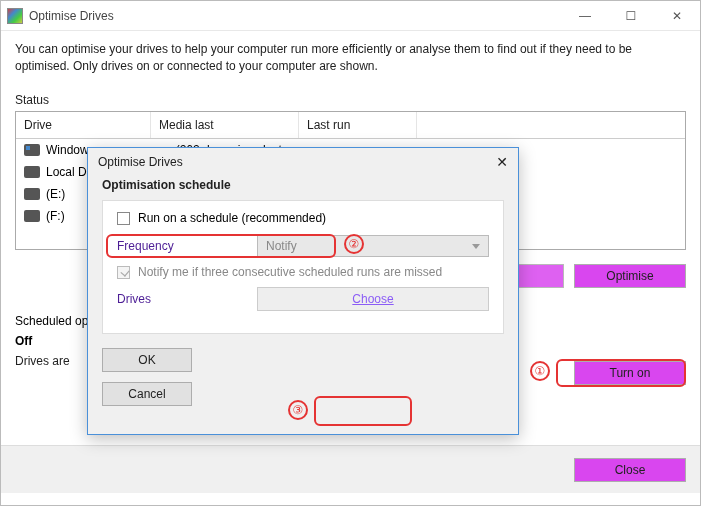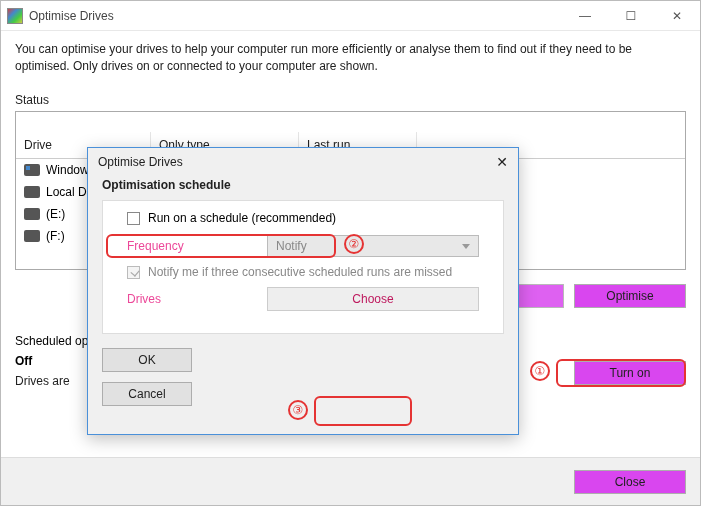--- a/index.html
+++ b/index.html
@@ -8,52 +8,52 @@
   .titlebar { display: flex; align-items: center; height: 30px; background: #fff; border-bottom: 1px solid #e8e8e8; }
   .titlebar .appicon { width: 16px; height: 16px; margin: 0 6px; background: linear-gradient(135deg,#c44,#48c,#4c4,#cc4); border:1px solid #888; }
   .titlebar .title { flex: 0 0 auto; color: #444; }
   .titlebar .spacer { flex: 1; }
   .sysbtn { width: 46px; height: 30px; display:flex; align-items:center; justify-content:center; color:#555; }
   .content { padding: 10px 14px; }
   .intro { color:#222; line-height:1.4; margin-bottom:18px; }
   .section-label { color:#222; margin-bottom:4px; }
   .status-box { border:1px solid #aaa; background:#fff; }
   .cols { display:flex; border-bottom:1px solid #ccc; background:#fff; }
-  .col { padding:6px 8px; border-right:1px solid #e5e5e5; color:#222;margin-top:20px; }
+  .col { padding:6px 8px; border-right:1px solid #e5e5e5; color:#222; }
   .col.c1{width:135px}.col.c2{width:148px}.col.c3{width:118px}.col.c4{flex:1;border-right:none}
   .rows { }
   .row { display:flex; align-items:center; height:22px; }
   .row .cell { padding:1px 8px; }
   .row .cell.c1{width:135px;display:flex;align-items:center;gap:6px}
   .row .cell.c4{flex:1;}
   .driveicon { width:16px;height:12px;background:#555;position:relative;border-radius:2px; }
   .driveicon.win::after{content:"";position:absolute;left:2px;top:2px;width:4px;height:4px;background:#48c;}
   .buttons-row { display:flex; justify-content:flex-end; gap:10px; margin-top:14px; }
   .wbtn { width:112px; height:24px; border:1px solid #adadad; background:#d946ef; color:#222; display:flex; align-items:center; justify-content:center; }
   .sched-label{margin-top:26px;}
   .off-label{font-weight:600;margin-top:6px;}
   .drives-hint{margin-top:6px;color:#222;}
-  .bottom-bar{position:absolute;left:0;right:0;bottom:0;height:48px;border-top:1px solid #ddd;background:#f0f0f0;display:flex;align-items:center;justify-content:flex-end;padding:0 14px;}
+  .bottom-bar{position:absolute;left:0;right:0;bottom:12px;height:48px;border-top:1px solid #ddd;background:#f0f0f0;display:flex;align-items:center;justify-content:flex-end;padding:0 14px;}
   
   .modal{position:absolute;left:86px;top:146px;width:432px;height:288px;border:1px solid #4a90d9;background:#f0f0f0;box-shadow:0 4px 16px rgba(0,0,0,0.25);}
   .modal .mtitle{display:flex;align-items:center;padding:6px 10px 8px;color:#222;}
   .modal .mtitle .spacer{flex:1;}
   .closex{font-size:14px;color:#222;}
   .mheader{font-weight:600;padding:0 14px 8px;color:#222;}
-  .mpanel{margin:0 14px;border:1px solid #ddd;background:#fff;padding:10px 24px 14px;}
+  .mpanel{margin:0 14px;border:1px solid #ddd;background:#fff;padding:10px 14px 14px;}
   .cbrow{display:flex;align-items:center;gap:8px;margin-bottom:10px;}
   .cb{width:13px;height:13px;border:1px solid #888;background:#fff;}
   .formrow{display:flex;align-items:center;margin:8px 0;}
-  .formrow .lbl{width:140px;color:#ec4899;}
+  .formrow .lbl{width:140px;color:#4c1d95;}
   .combo{flex:1;height:22px;border:1px solid #bbb;background:#e8e8e8;color:#888;display:flex;align-items:center;padding:0 8px;position:relative;}
   .combo::after{content:"";position:absolute;right:8px;top:8px;border-left:4px solid transparent;border-right:4px solid transparent;border-top:5px solid #999;}
   .notify{display:flex;align-items:center;gap:8px;color:#888;margin:6px 0 8px;}
   .notify .cb{border-color:#bbb;background:#f4f4f4;position:relative;}
   .notify .cb::after{content:"";position:absolute;left:2px;top:-1px;width:8px;height:10px;border-right:2px solid #aaa;border-bottom:2px solid #aaa;transform:rotate(40deg) scale(.6);}
-  .choosebtn{flex:1;height:24px;border:1px solid #ccc;background:#eee;color:#be185d;display:flex;align-items:center;justify-content:center;}
+  .choosebtn{flex:1;height:24px;border:1px solid #ccc;background:#eee;color:#8b5cf6;display:flex;align-items:center;justify-content:center;text-decoration:underline;}
   .mbuttons{display:flex;justify-content:flex-end;gap:10px;padding:14px;flex-direction:column;}
   .mbtn{width:90px;height:24px;border:1px solid #adadad;background:#e1e1e1;display:flex;align-items:center;justify-content:center;color:#222;}
   
   .redbox{position:absolute;border:2px solid #e53333;border-radius:6px;pointer-events:none;}
   .circ{position:absolute;width:20px;height:20px;border:2px solid #e53333;border-radius:50%;display:flex;align-items:center;justify-content:center;color:#e53333;font-size:12px;pointer-events:none;background:rgba(255,255,255,0);}
   .disabled-btn{opacity:.85;}
 </style>
 </head>
 <body>
 
@@ -70,21 +70,21 @@
   <div class="content">
     <div class="intro">
       <span>You can optimise your drives to help your computer run more efficiently or analyse them to find out if they need to be</span><br>
       <span>optimised. Only drives on or connected to your computer are shown.</span>
     </div>
 
     <div class="section-label">Status</div>
     <div class="status-box">
       <div class="cols">
         <div class="col c1">Drive</div>
-        <div class="col c2">Only type</div>
+        <div class="col c2">Media last</div>
         <div class="col c3">Last run</div>
       </div>
       <div class="rows">
         <div class="row">
           <div class="cell c1">
               <span class="driveicon win"></span>
               <span>Windows</span>
             </div>
           <div class="cell c4">on (262 days since last ru...</div>
         </div>

